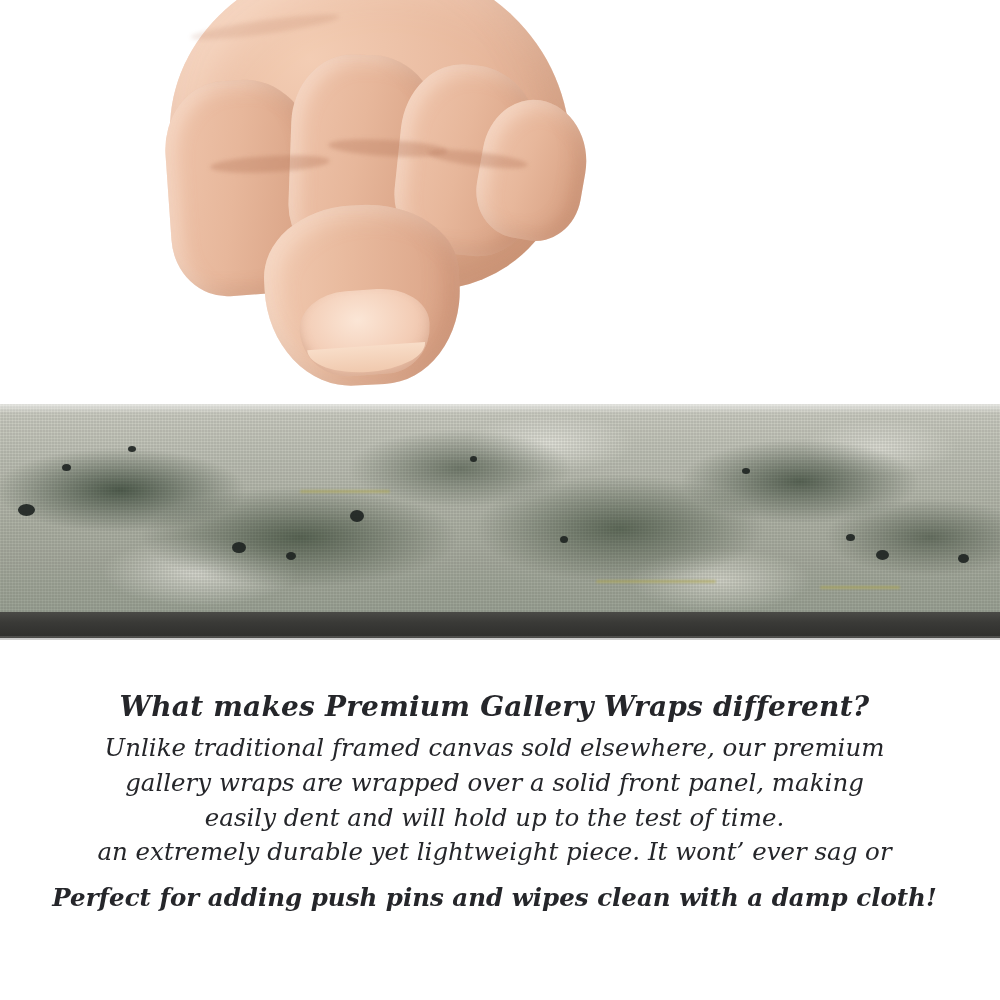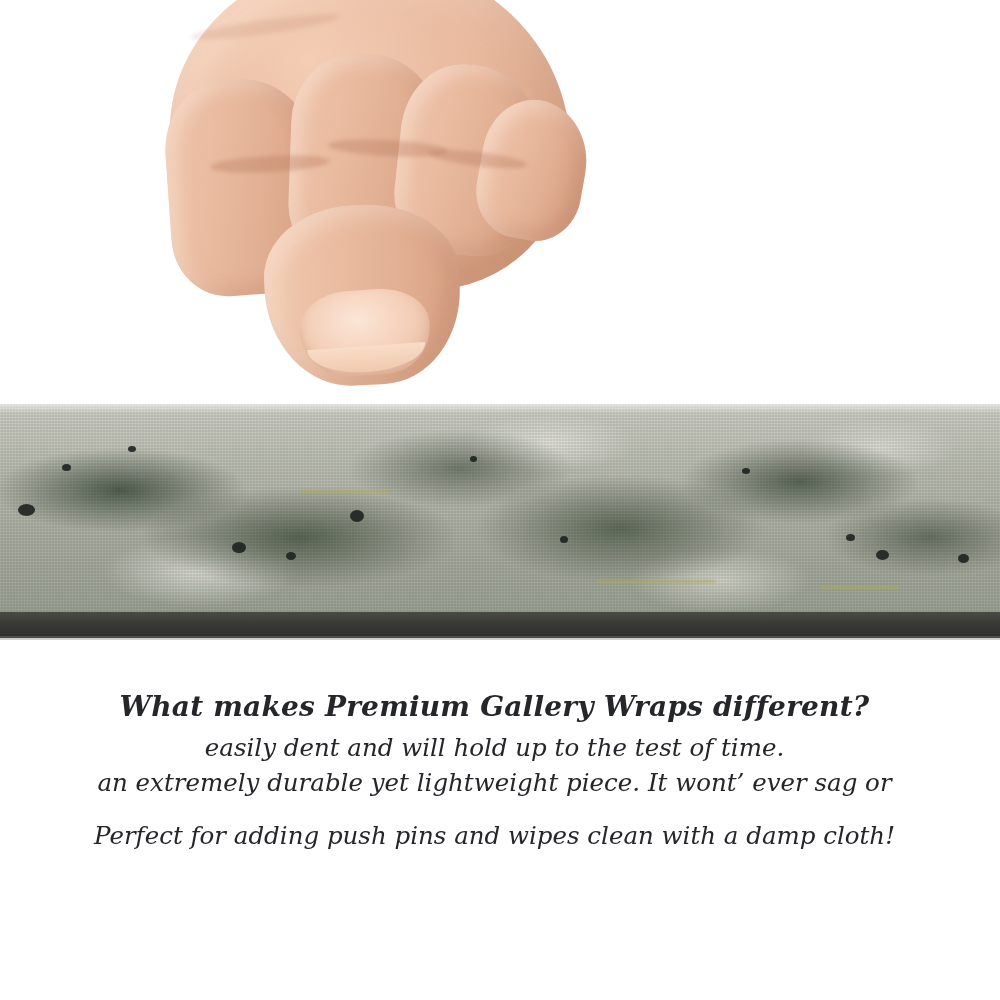--- a/index.html
+++ b/index.html
@@ -196,21 +196,21 @@
     font-weight: 700;
     letter-spacing: .2px;
   }
   .caption p {
     margin: 0;
     font-size: 24.5px;
     line-height: 1.42;
     font-weight: 400;
   }
   .caption .line { display: block; }
-  .caption .last { margin-top: 18px; display: block; }
+  .caption .last { margin-top: 11px; display: block; font-weight: bold; }
 </style>
 </head>
 <body>
 
 <div class="page">
 
   <div class="photo-area">
 
     <div class="hand">
       <div class="knuckles"></div>
@@ -249,19 +249,21 @@
       <div class="yellow-streak" style="left:820px; top:182px; width:80px;"></div>
     </div>
 
     <div class="canvas-edge"></div>
     <div class="canvas-edge-shadow"></div>
   </div>
 
   <div class="caption">
     <h2>What makes Premium Gallery Wraps different?</h2>
     <p>
+      <span class="line">Unlike traditional framed canvas sold elsewhere, our premium</span>
+      <span class="line">gallery wraps are wrapped over a solid front panel, making</span>
       <span class="line">easily dent and will hold up to the test of time.</span>
       <span class="line">an extremely durable yet lightweight piece. It wont’ ever sag or</span>
       <span class="last">Perfect for adding push pins and wipes clean with a damp cloth!</span>
     </p>
   </div>
 
 </div>
 
 </body></html>

